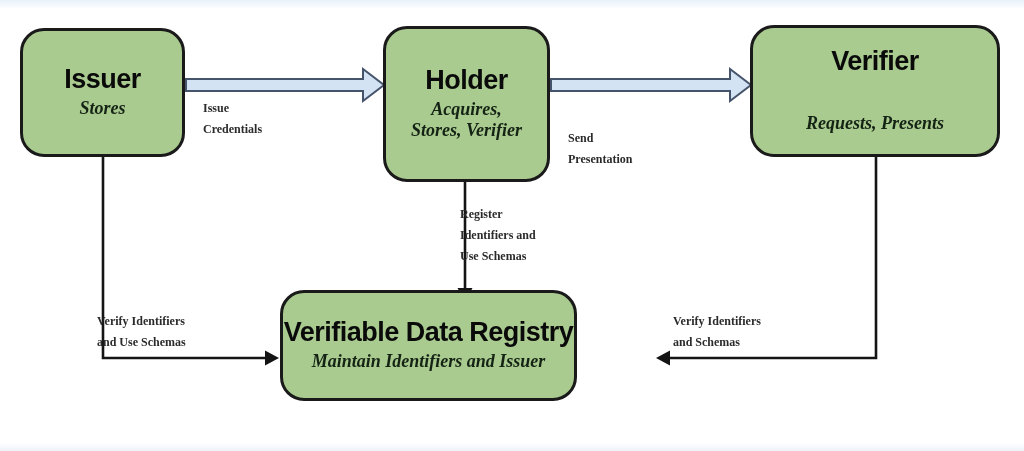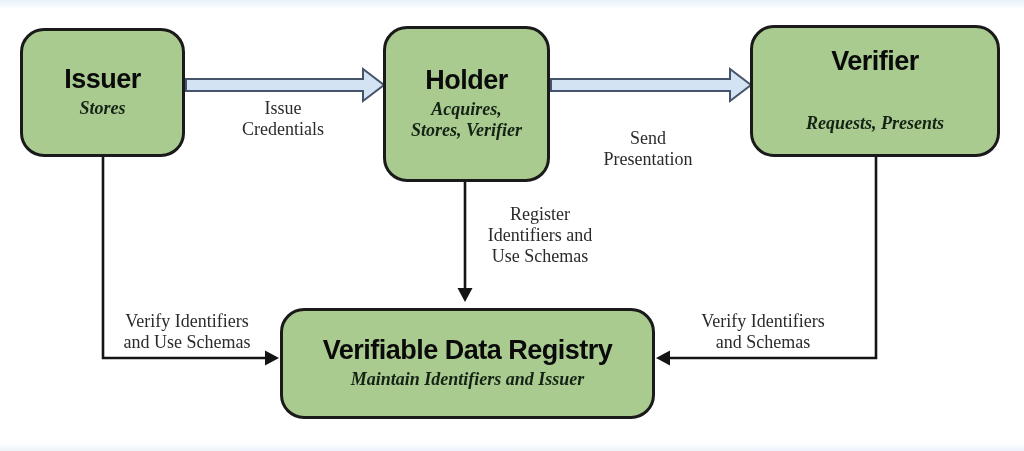--- a/index.html
+++ b/index.html
@@ -69,29 +69,30 @@
     font-weight: bold;
     font-size: 18px;
     color: var(--subtitle-color);
     line-height: 1.2;
     white-space: pre-line;
     margin-top: 3px;
   }
   .node-issuer   { left: 20px;  top: 28px;  width: 165px; height: 129px; }
   .node-holder   { left: 383px; top: 26px;  width: 167px; height: 156px; }
   .node-verifier { left: 750px; top: 25px;  width: 250px; height: 132px; gap: 33px; }
-  .node-registry { left: 280px; top: 308px; width: 375px; height: 111px; }
+  .node-registry { left: 280px; top: 290px; width: 297px; height: 111px; }
   .edge-label {
     position: absolute;
     font-family: "Liberation Serif", serif;
-    font-size: 18px;
+    font-size: 12px;
     line-height: 21px;
     color: var(--label-color);
-    text-align: center;
+    text-align: left;
     white-space: pre-line;
+    font-weight: bold;
   }
   .label-issue    { left: 203px; top: 98px;  width: 160px; }
   .label-send     { left: 568px; top: 98px;  width: 160px; margin-top: 30px; }
   .label-register { left: 460px; top: 204px; width: 160px; }
   .label-verify-left  { left: 97px;  top: 311px; width: 180px; }
   .label-verify-right { left: 673px; top: 311px; width: 180px; }
 </style>
 </head>
 <body>
 

